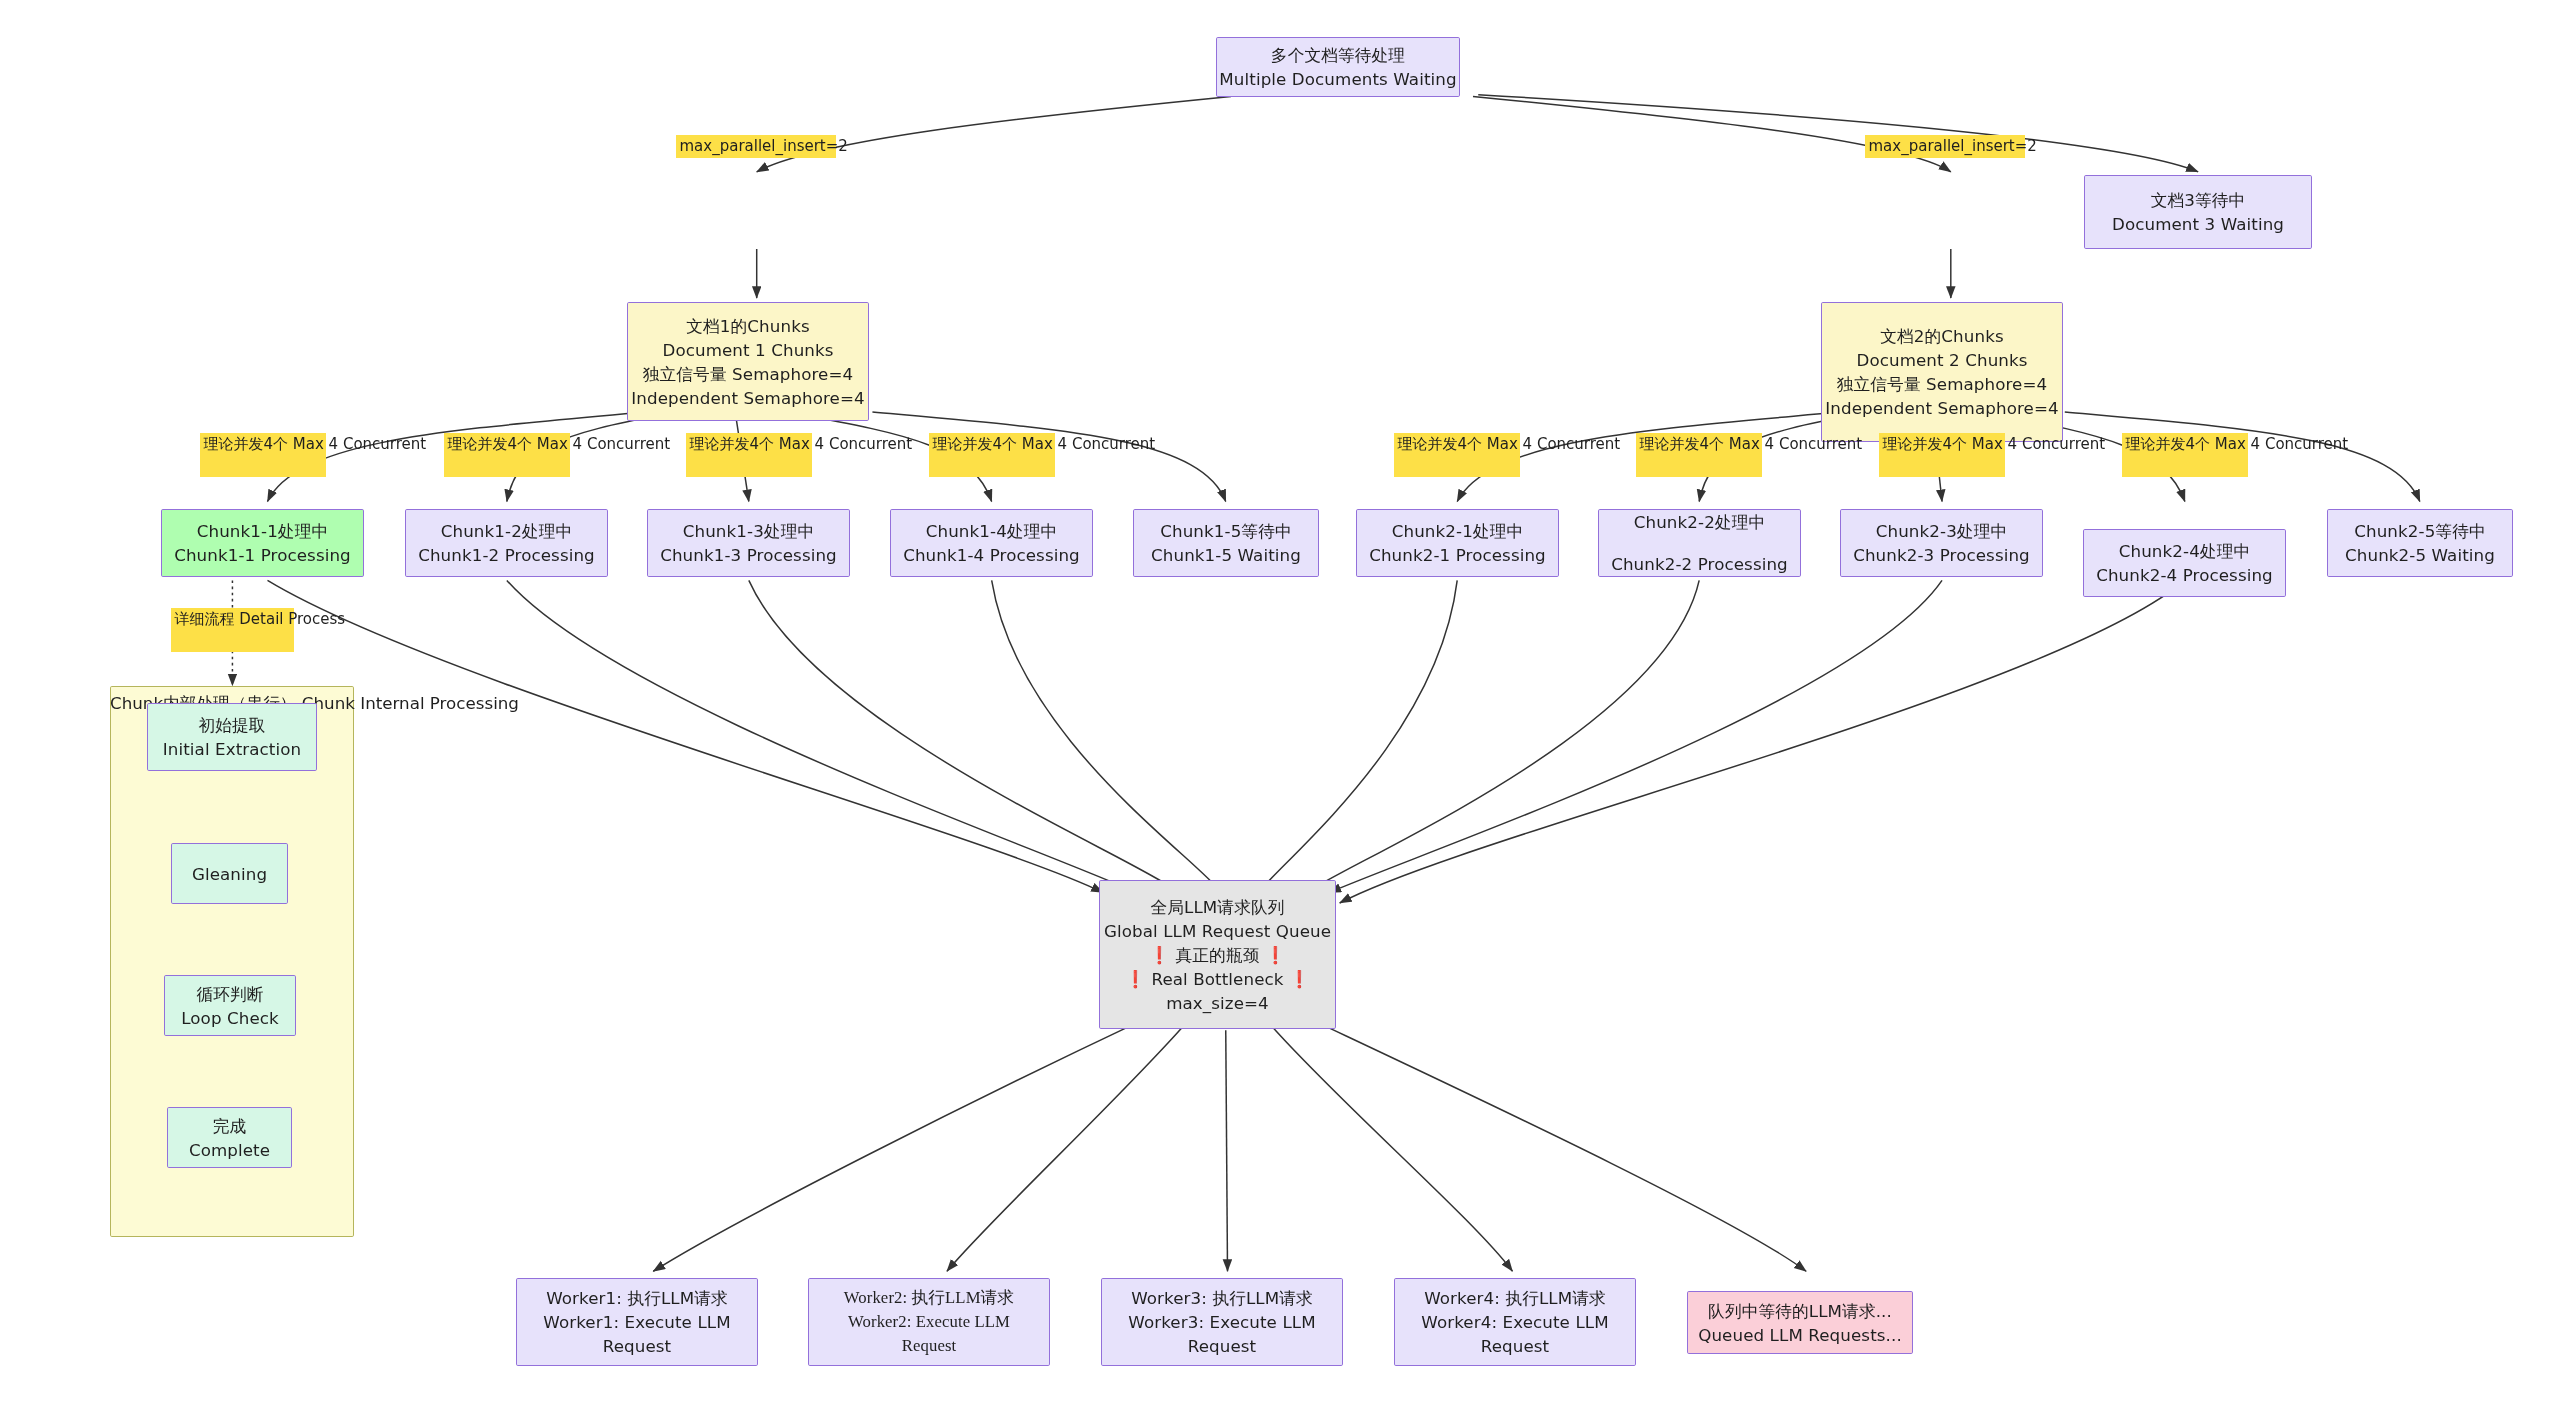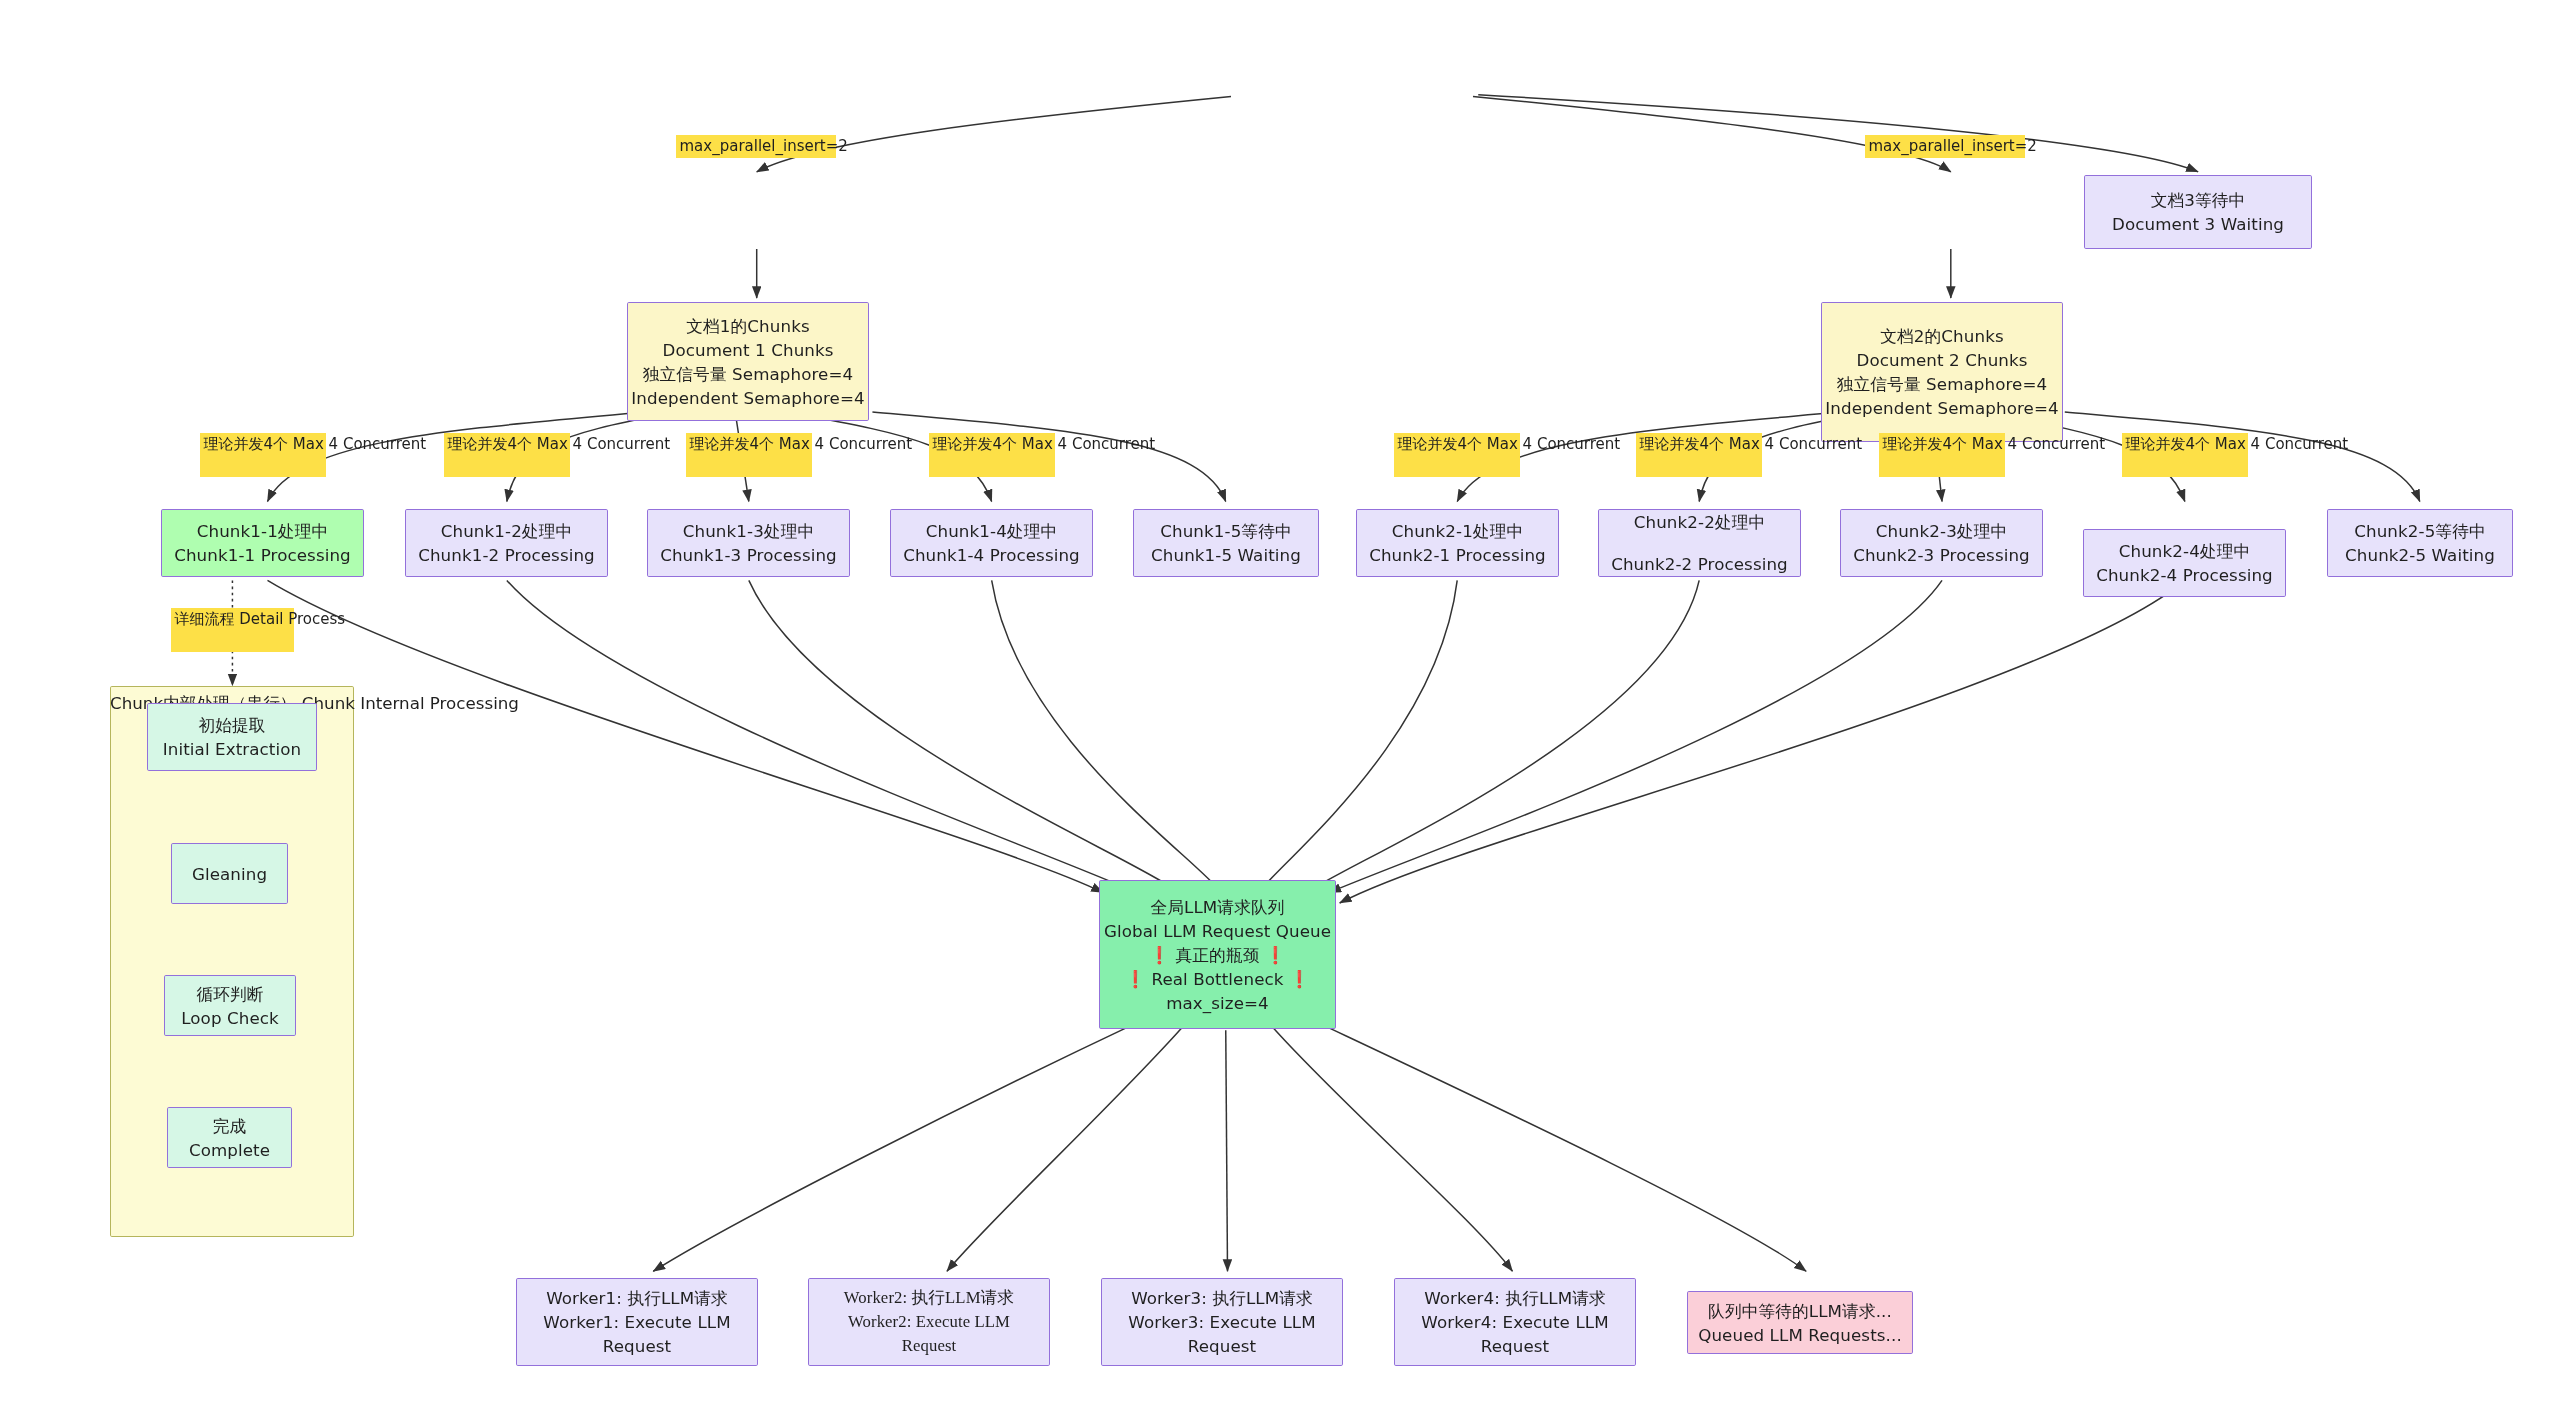--- a/index.html
+++ b/index.html
@@ -40,21 +40,21 @@
     color: #1f1f1f;
     font-size: 16.7px;
     line-height: 24px;
     letter-spacing: 0.1px;
   }
   .node .l { display: block; white-space: nowrap; }
   .node-default { background: #e7e2fb; }
   .node-yellow  { background: #fcf6c8; }
   .node-green   { background: #affeb0; }
   .node-mint    { background: #d6f7e6; }
-  .node-red     { background: #86efac; text-align: center; }
+  .node-red     { background: #e5e5e5; text-align: center; }
   .node-pink    { background: #fbcfd8; }
   .bang { color: #e00000; font-weight: bold; }
 
   .subgraph {
     position: absolute;
     box-sizing: border-box;
     background: #fdfbd4;
     border: 1.2px solid #b5b55c;
     border-radius: 1.8px;
   }
@@ -140,20 +140,24 @@
       <path d="M1500,1165 C1680,1250 1980,1390 2060,1450" marker-end="url(#arrow)"></path>
     </g>
   </svg>
 
   <div class="subgraph" style="left:110px; top:686px; width:244px; height:551px;"></div>
   <div class="subgraph-title" style="left:110px; top:691px; width:244px;">
     <span class="l">Chunk内部处理（串行）</span>
     <span class="l">Chunk Internal Processing</span>
   </div>
 
+  <div class="node node-default" style="left:1216px; top:37px; width:244px; height:60px;">
+    <span class="l">多个文档等待处理</span>
+    <span class="l">Multiple Documents Waiting</span>
+  </div>
 
 
 
   <div class="node node-default" style="left:2084px; top:175px; width:228px; height:74px;">
     <span class="l">文档3等待中</span>
     <span class="l">Document 3 Waiting</span>
   </div>
 
   <div class="node node-yellow" style="left:627px; top:302px; width:242px; height:119px;">
     <span class="l">文档1的Chunks</span>

